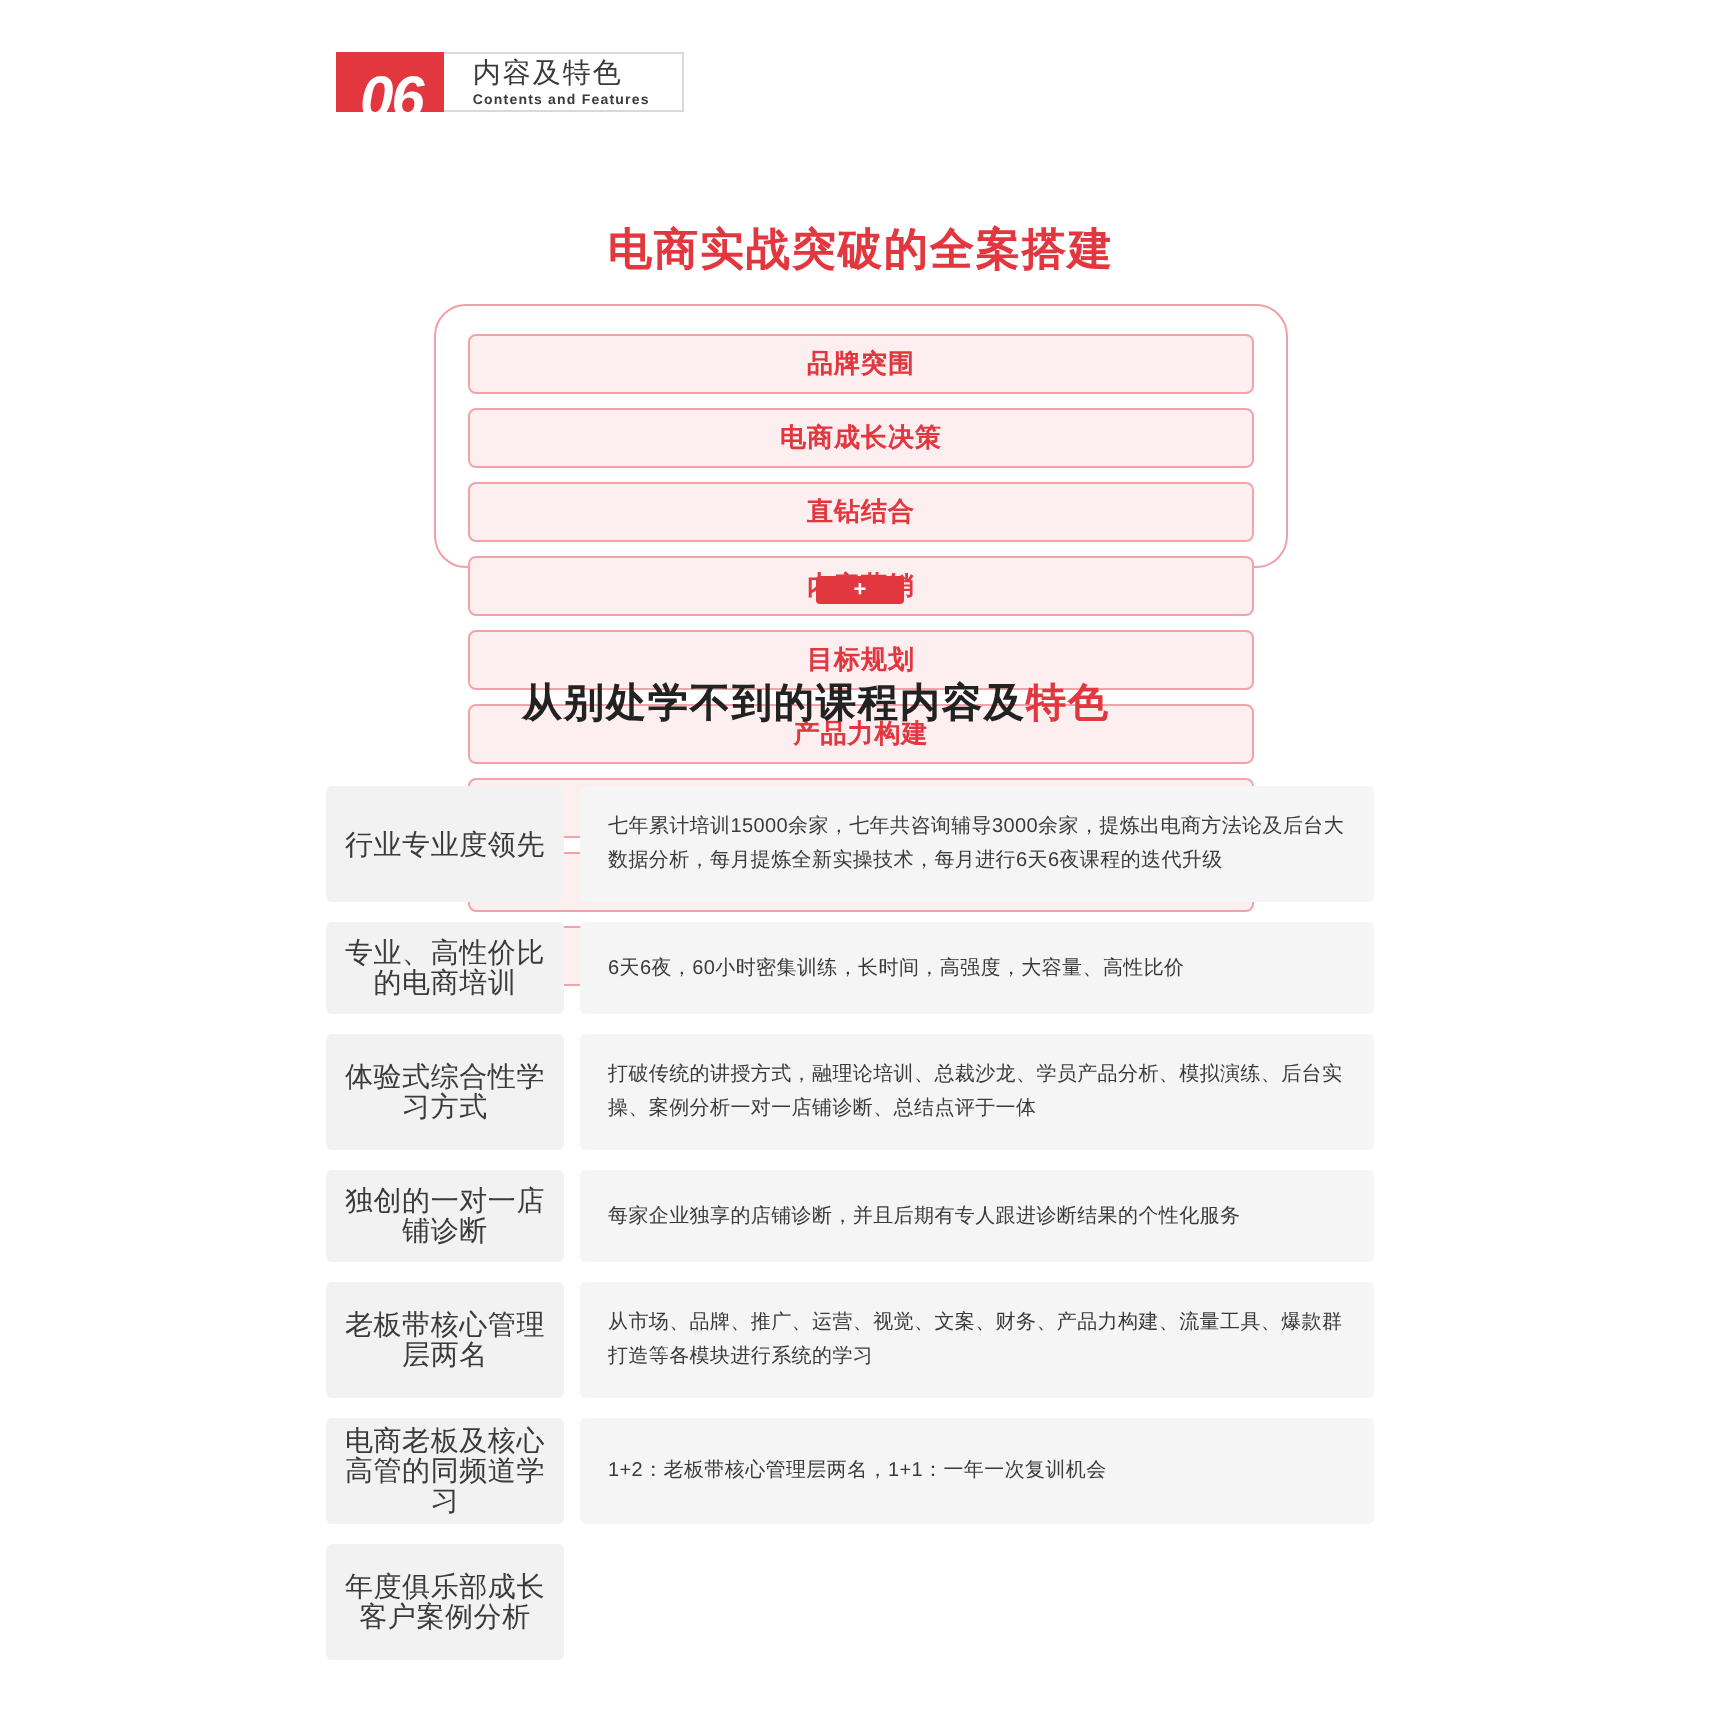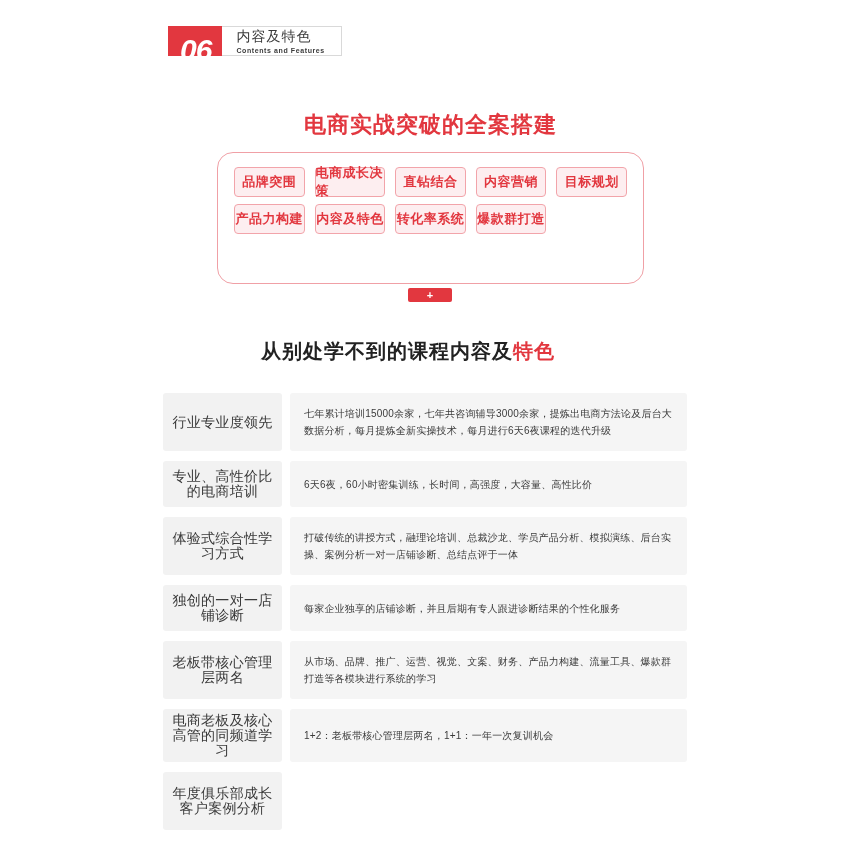--- a/index.html
+++ b/index.html
@@ -78,21 +78,21 @@
     left: 217px;
     top: 152px;
     width: 427px;
     height: 132px;
     border: 1px solid #f0a0a6;
     border-radius: 16px;
     padding: 14px 16px;
   }
   .pill-grid {
     display: grid;
-    grid-template-columns: repeat(5, 1fr);
+    grid-template-columns: repeat(1, 1fr);
     grid-auto-rows: 30px;
     gap: 7px 10px;
   }
   .pill {
     border: 1px solid #f2a4aa;
     background: #fdeef0;
     border-radius: 4px;
     color: #e2373f;
     font-size: 13px;
     font-weight: bold;

